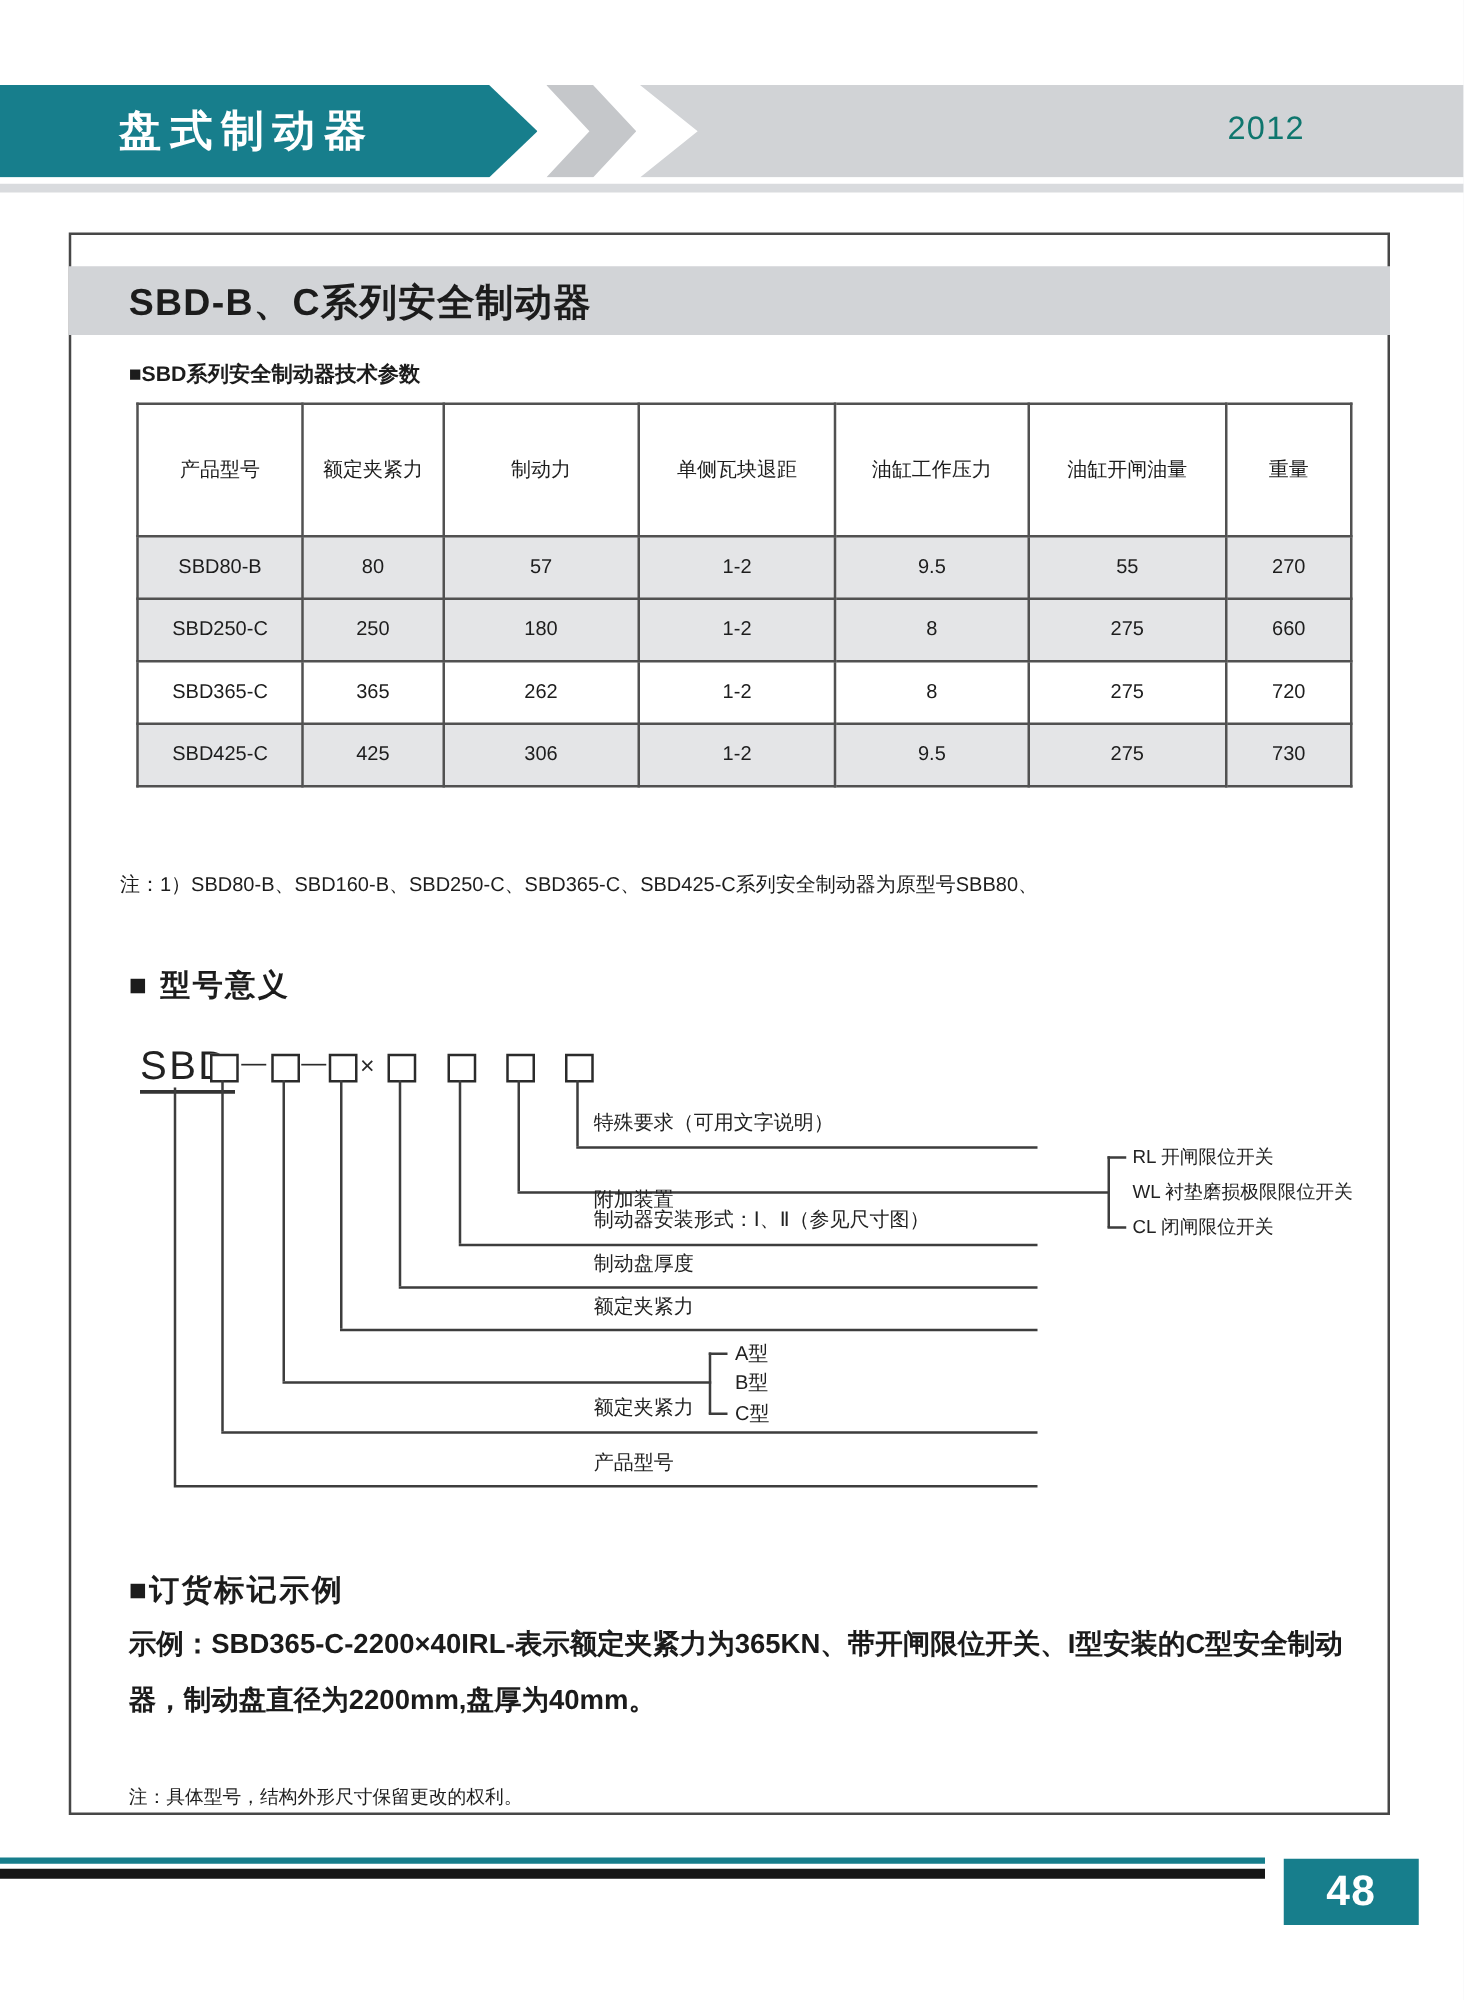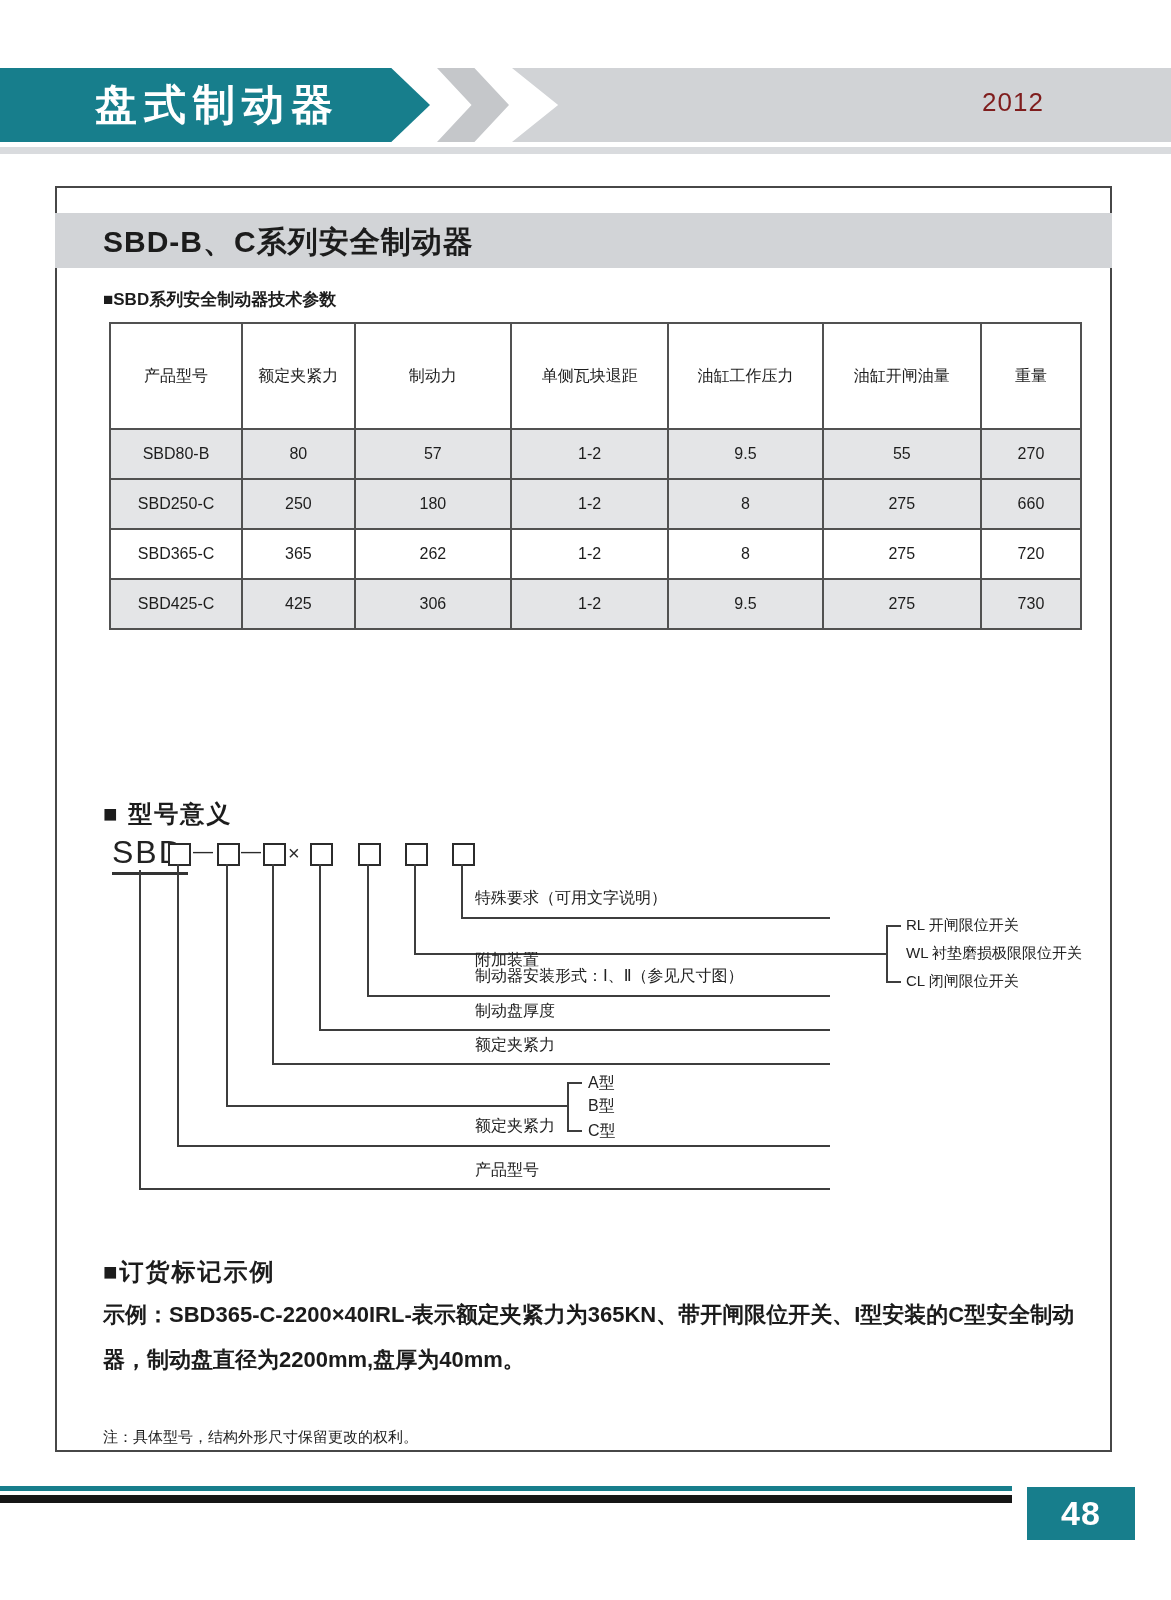--- a/index.html
+++ b/index.html
@@ -6,26 +6,26 @@
   .page{
     position:relative;width:1171px;height:1600px;margin:0 auto;
     background:#ffffff;overflow:hidden;
     font-family:"Liberation Sans","DejaVu Sans",sans-serif;color:#1c1c1c;
   }
   .abs{position:absolute;}
   
   .banner-teal{left:0;top:68px;width:430px;height:74px;background:#177e8c;
     clip-path:polygon(0 0,91% 0,100% 50%,91% 100%,0 100%);}
   .banner-title{left:95px;top:68px;height:80px;line-height:74px;color:#fff;
-    font-size:42px;font-weight:bold;letter-spacing:7px;}
+    font-size:34px;font-weight:bold;letter-spacing:7px;}
   .chevron{top:68px;height:74px;width:72px;
     clip-path:polygon(0 0,52% 0,100% 50%,52% 100%,0 100%,48% 50%);}
   .banner-bar{left:512px;top:68px;width:659px;height:74px;background:#d1d3d6;
     clip-path:polygon(0 0,100% 0,100% 100%,0 100%,7% 50%);}
-  .year{left:982px;top:87px;font-size:26px;color:#7f1d1d;letter-spacing:1px;}
+  .year{left:982px;top:87px;font-size:26px;color:#0f766e;letter-spacing:1px;}
   .divider{left:0;top:147px;width:1171px;height:7px;background:#d9dbde;}
   
   .main-box{left:55px;top:186px;width:1057px;height:1266px;border:2px solid #474747;background:#fff;box-sizing:border-box;}
   .title-bar{left:55px;top:213px;width:1057px;height:55px;background:#d2d4d7;}
   .box-title{left:103px;top:222px;font-size:30px;font-weight:bold;letter-spacing:1px;}
   .sec-head-sm{left:103px;top:288px;font-size:17px;font-weight:bold;}
   
   .spec-table{position:absolute;left:109px;top:322px;width:973px;border-collapse:collapse;table-layout:fixed;}
   .spec-table th,.spec-table td{border:2px solid #515151;text-align:center;font-weight:normal;
     font-size:16px;color:#1d1d1d;padding:0;}
@@ -129,23 +129,24 @@
         <td>306</td>
         <td>1-2</td>
         <td>9.5</td>
         <td>275</td>
         <td>730</td>
       </tr>
     </tbody>
   </table>
 
   <div class="abs notes">
+    <div>注：1）SBD80-B、SBD160-B、SBD250-C、SBD365-C、SBD425-C系列安全制动器为原型号SBB80、</div>
   </div>
 
-  <div class="abs sec-head-lg" style="left:103px;top:798px;">■ 型号意义</div>
+  <div class="abs sec-head-lg" style="left:103px;top:772px;">■ 型号意义</div>
 
   <span class="abs sbd">SBD</span>
   <div class="abs cbox" style="left:168px;"></div>
   <span class="abs sep" style="left:193px;">—</span>
   <div class="abs cbox" style="left:217px;"></div>
   <span class="abs sep" style="left:241px;">—</span>
   <div class="abs cbox" style="left:263px;"></div>
   <span class="abs sep" style="left:288px;top:842px;">×</span>
   <div class="abs cbox" style="left:310px;"></div>
   <div class="abs cbox" style="left:358px;"></div>

